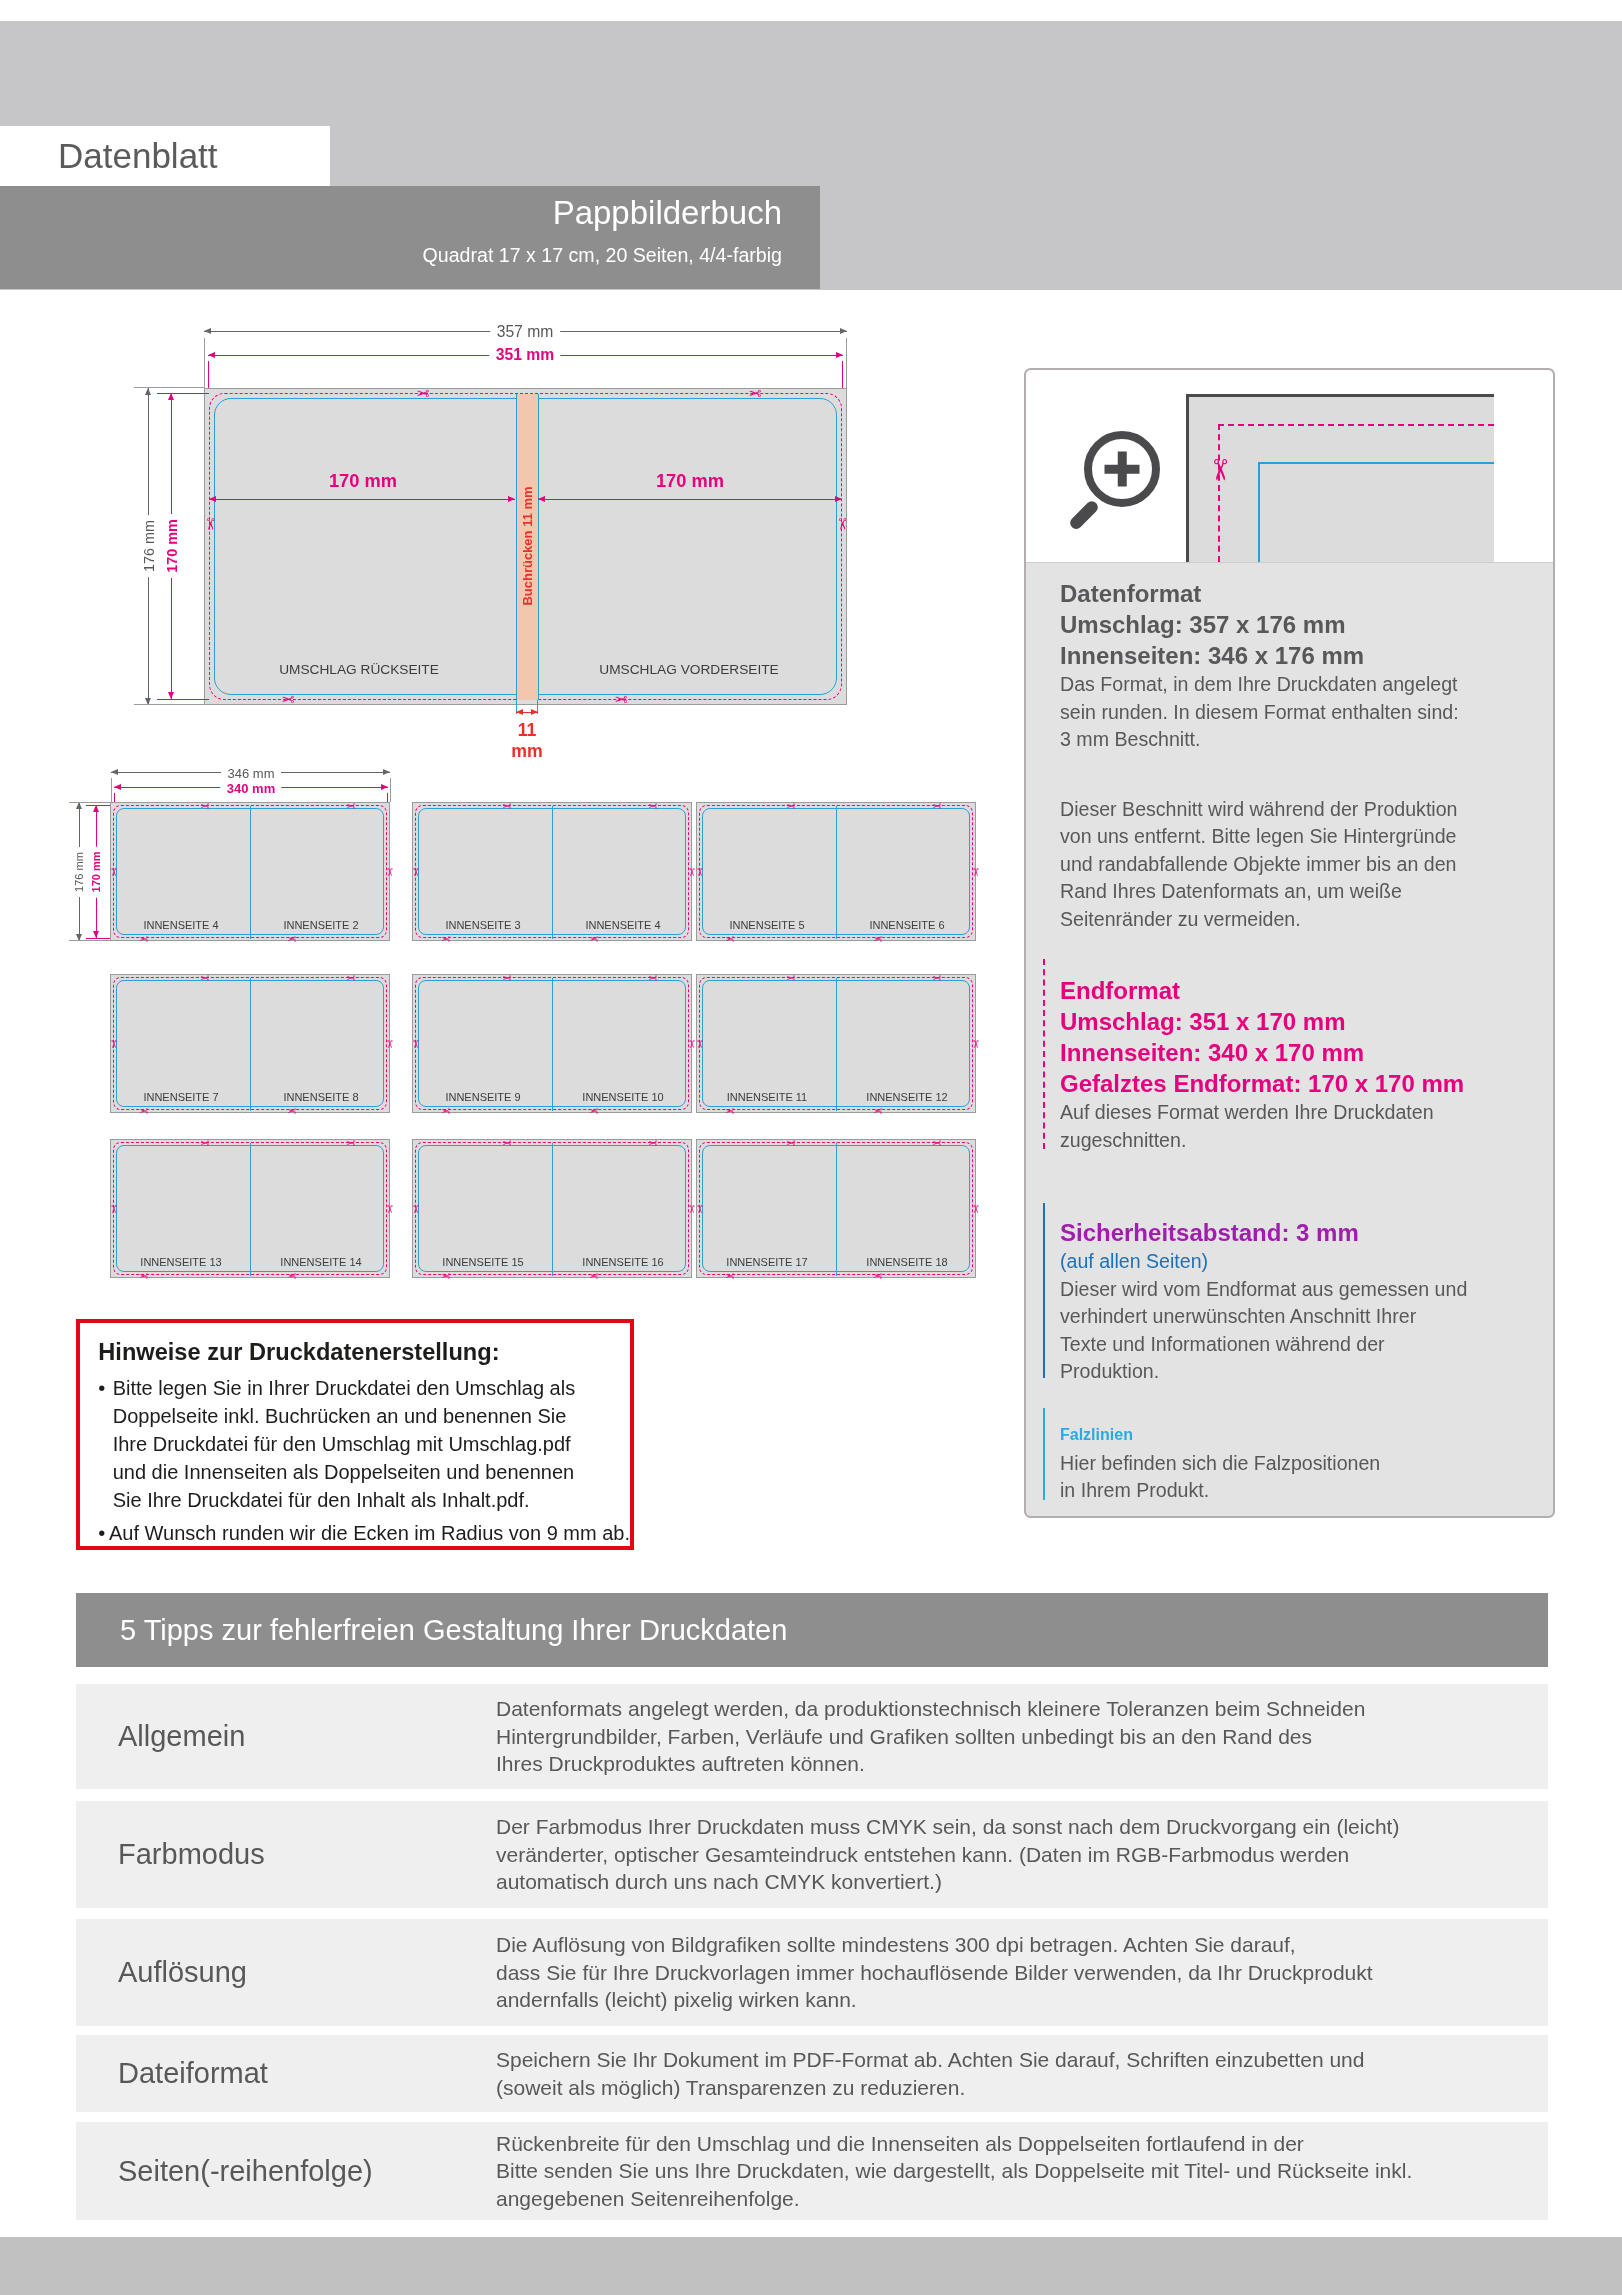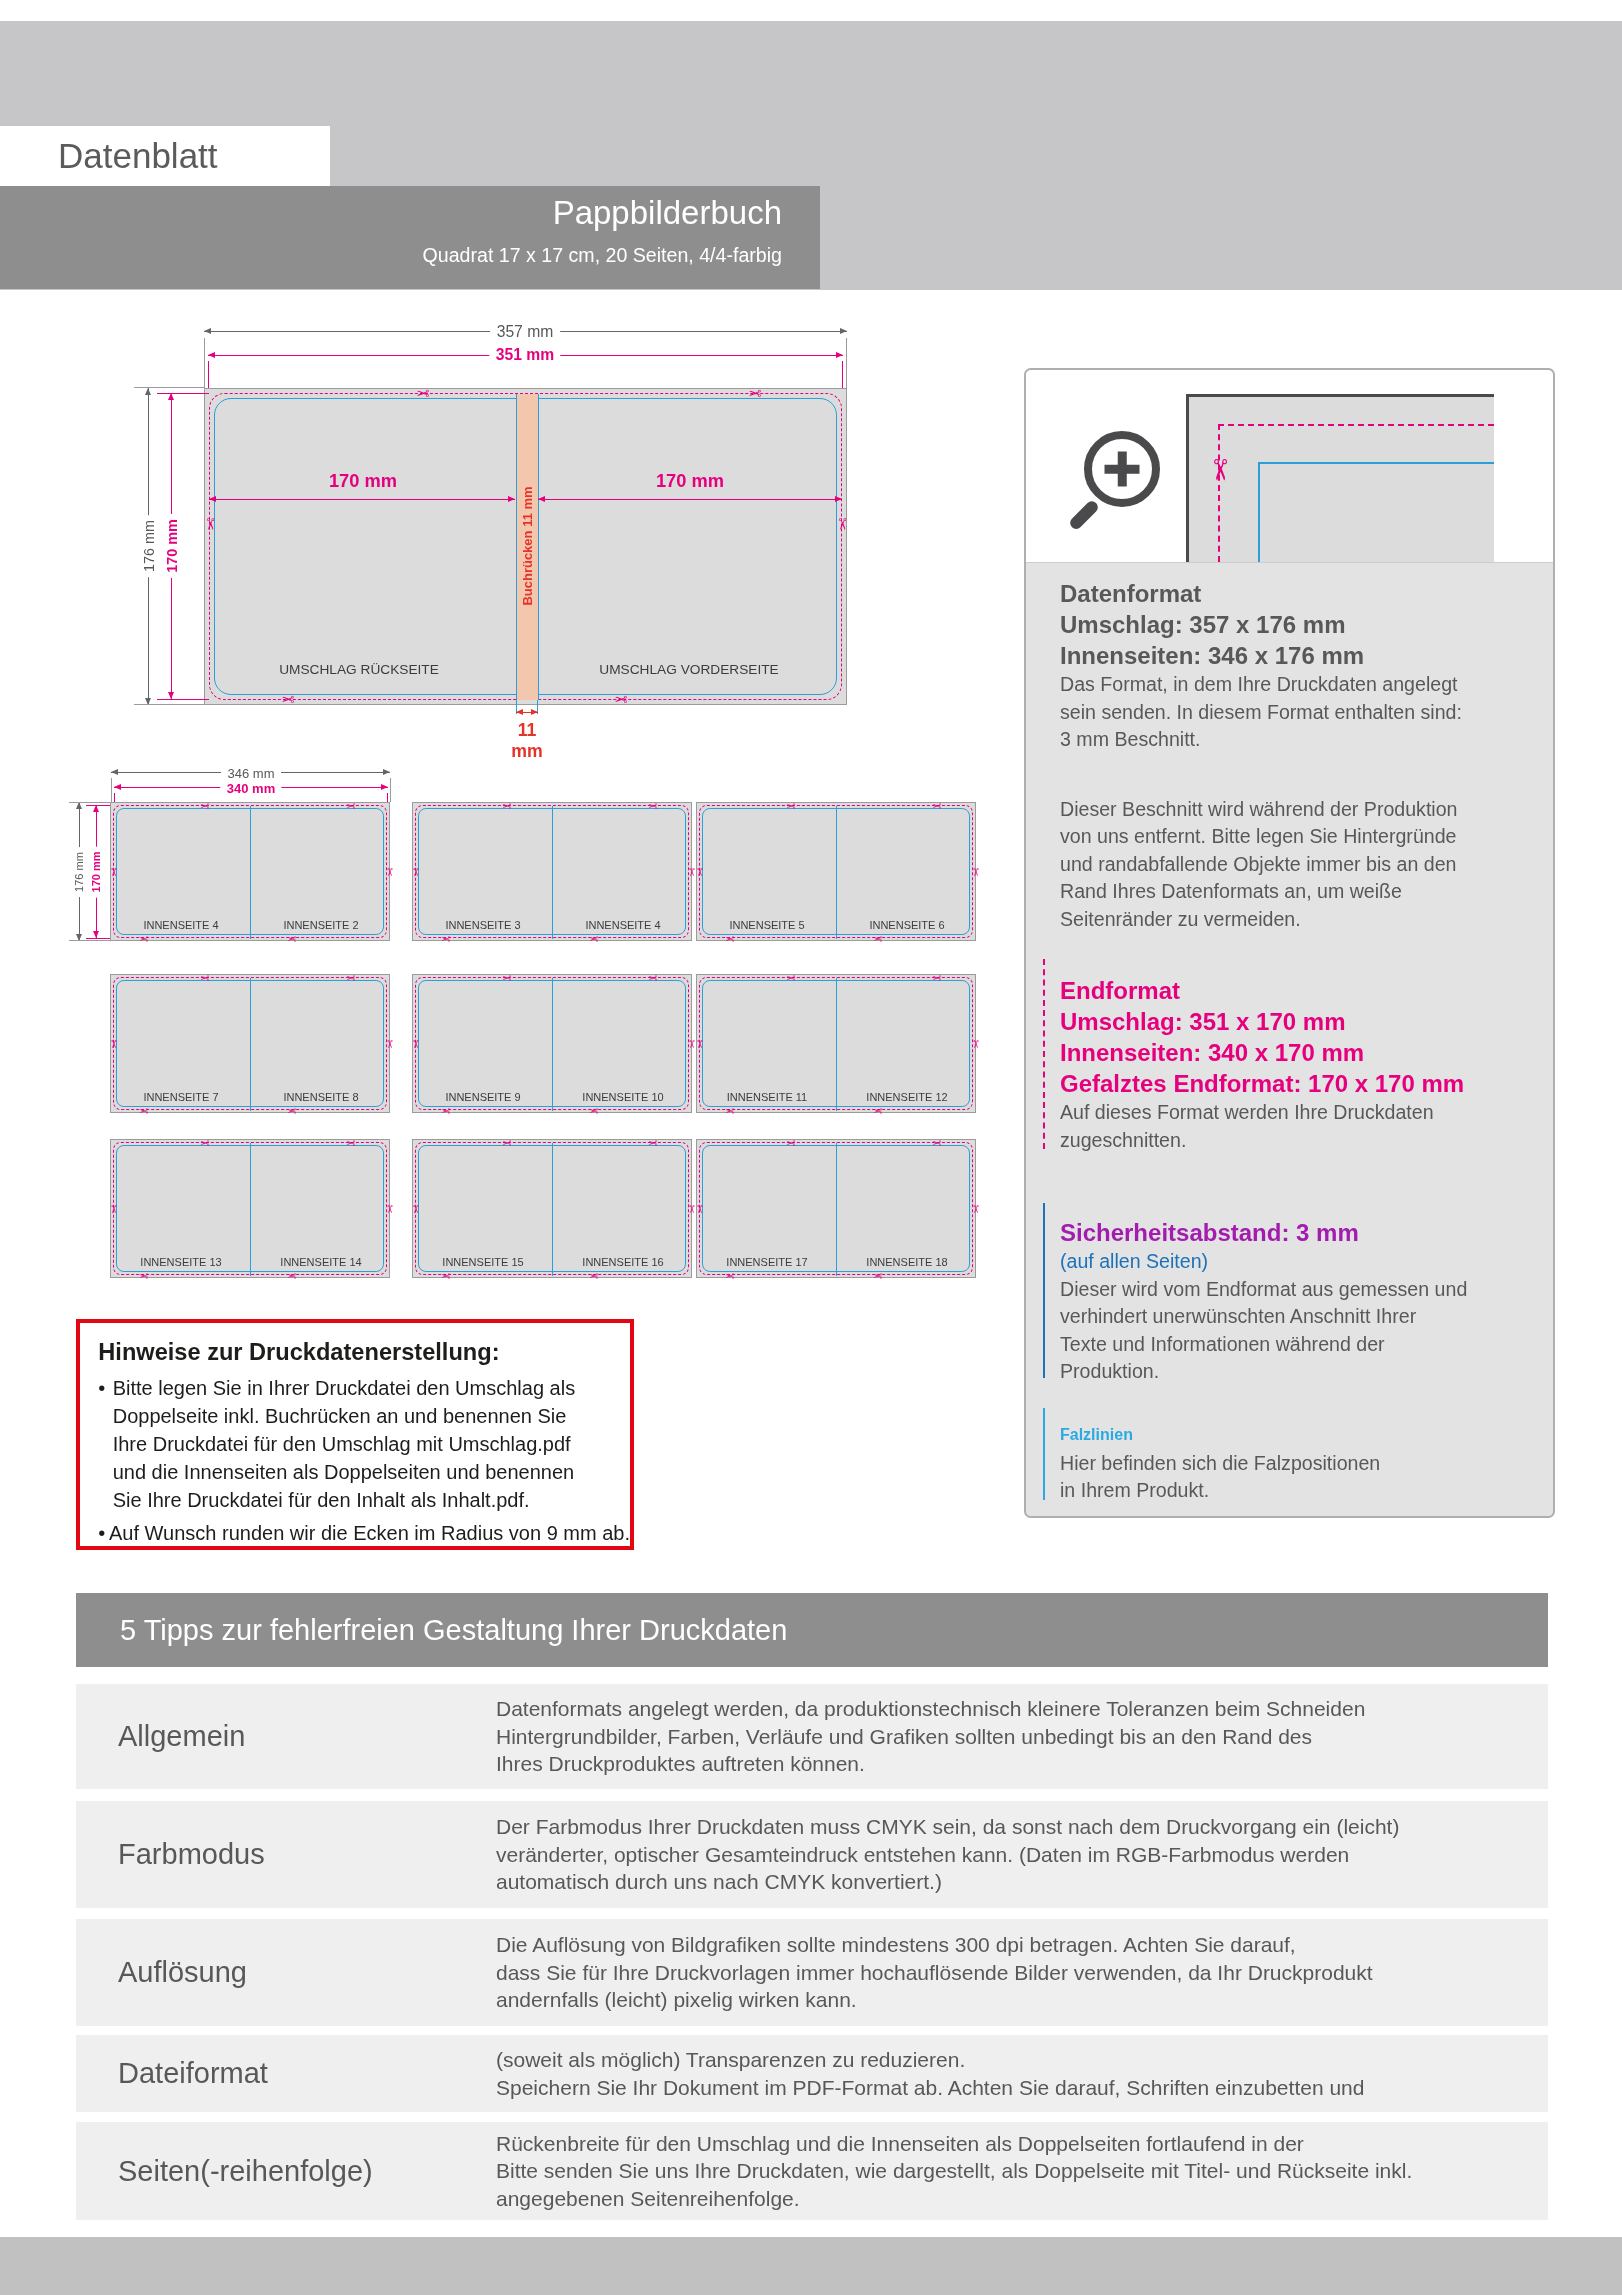--- a/index.html
+++ b/index.html
@@ -351,21 +351,21 @@
         <span class="scis vert" style="left:30px;top:73px;font-size:29px;">✂</span>
       </div>
     </div>
 
     <div class="panel-text">
       <div class="ph-df">Datenformat</div>
       <div class="ph-df">Umschlag: 357 x 176 mm</div>
       <div class="ph-df">Innenseiten: 346 x 176 mm</div>
       <div class="para lines">
           <div><span>Das Format, in dem Ihre Druckdaten angelegt</span></div>
-          <div><span>sein senden. In diesem Format enthalten sind:</span></div>
+          <div><span>sein runden. In diesem Format enthalten sind:</span></div>
           <div><b>3 mm Beschnitt.</b></div>
         </div>
       <div class="para lines" style="margin-top:42px;">
           <div><span>Dieser Beschnitt wird während der Produktion</span></div>
           <div><span>von uns entfernt. Bitte legen Sie Hintergründe</span></div>
           <div><span>und randabfallende Objekte immer bis an den</span></div>
           <div><span>Rand Ihres Datenformats an, um weiße</span></div>
           <div><span>Seitenränder zu vermeiden.</span></div>
         </div>
 
@@ -423,22 +423,22 @@
     <div class="tip-label">Auflösung</div>
     <div class="tip-text lines">
         <div><span>Die Auflösung von Bildgrafiken sollte mindestens </span><b>300 dpi</b><span> betragen. Achten Sie darauf,</span></div>
         <div><span>dass Sie für Ihre Druckvorlagen immer hochauflösende Bilder verwenden, da Ihr Druckprodukt</span></div>
         <div><span>andernfalls (leicht) pixelig wirken kann.</span></div>
       </div>
   </div>
   <div class="tip-row" style="top:2035px;height:77px;">
     <div class="tip-label">Dateiformat</div>
     <div class="tip-text lines">
+        <div><span>Speichern Sie Ihr Dokument im PDF-Format ab. Achten Sie darauf, Schriften einzubetten und</span></div>
         <div><span>(soweit als möglich) Transparenzen zu reduzieren.</span></div>
-        <div><span>Speichern Sie Ihr Dokument im PDF-Format ab. Achten Sie darauf, Schriften einzubetten und</span></div>
       </div>
   </div>
   <div class="tip-row" style="top:2122px;height:98px;">
     <div class="tip-label">Seiten(-reihenfolge)</div>
     <div class="tip-text lines">
         <div><span>Rückenbreite für den Umschlag und die Innenseiten als Doppelseiten fortlaufend in der</span></div>
         <div><span>Bitte senden Sie uns Ihre Druckdaten, wie dargestellt, als Doppelseite mit Titel- und Rückseite inkl.</span></div>
         <div><span>angegebenen Seitenreihenfolge.</span></div>
       </div>
   </div>

